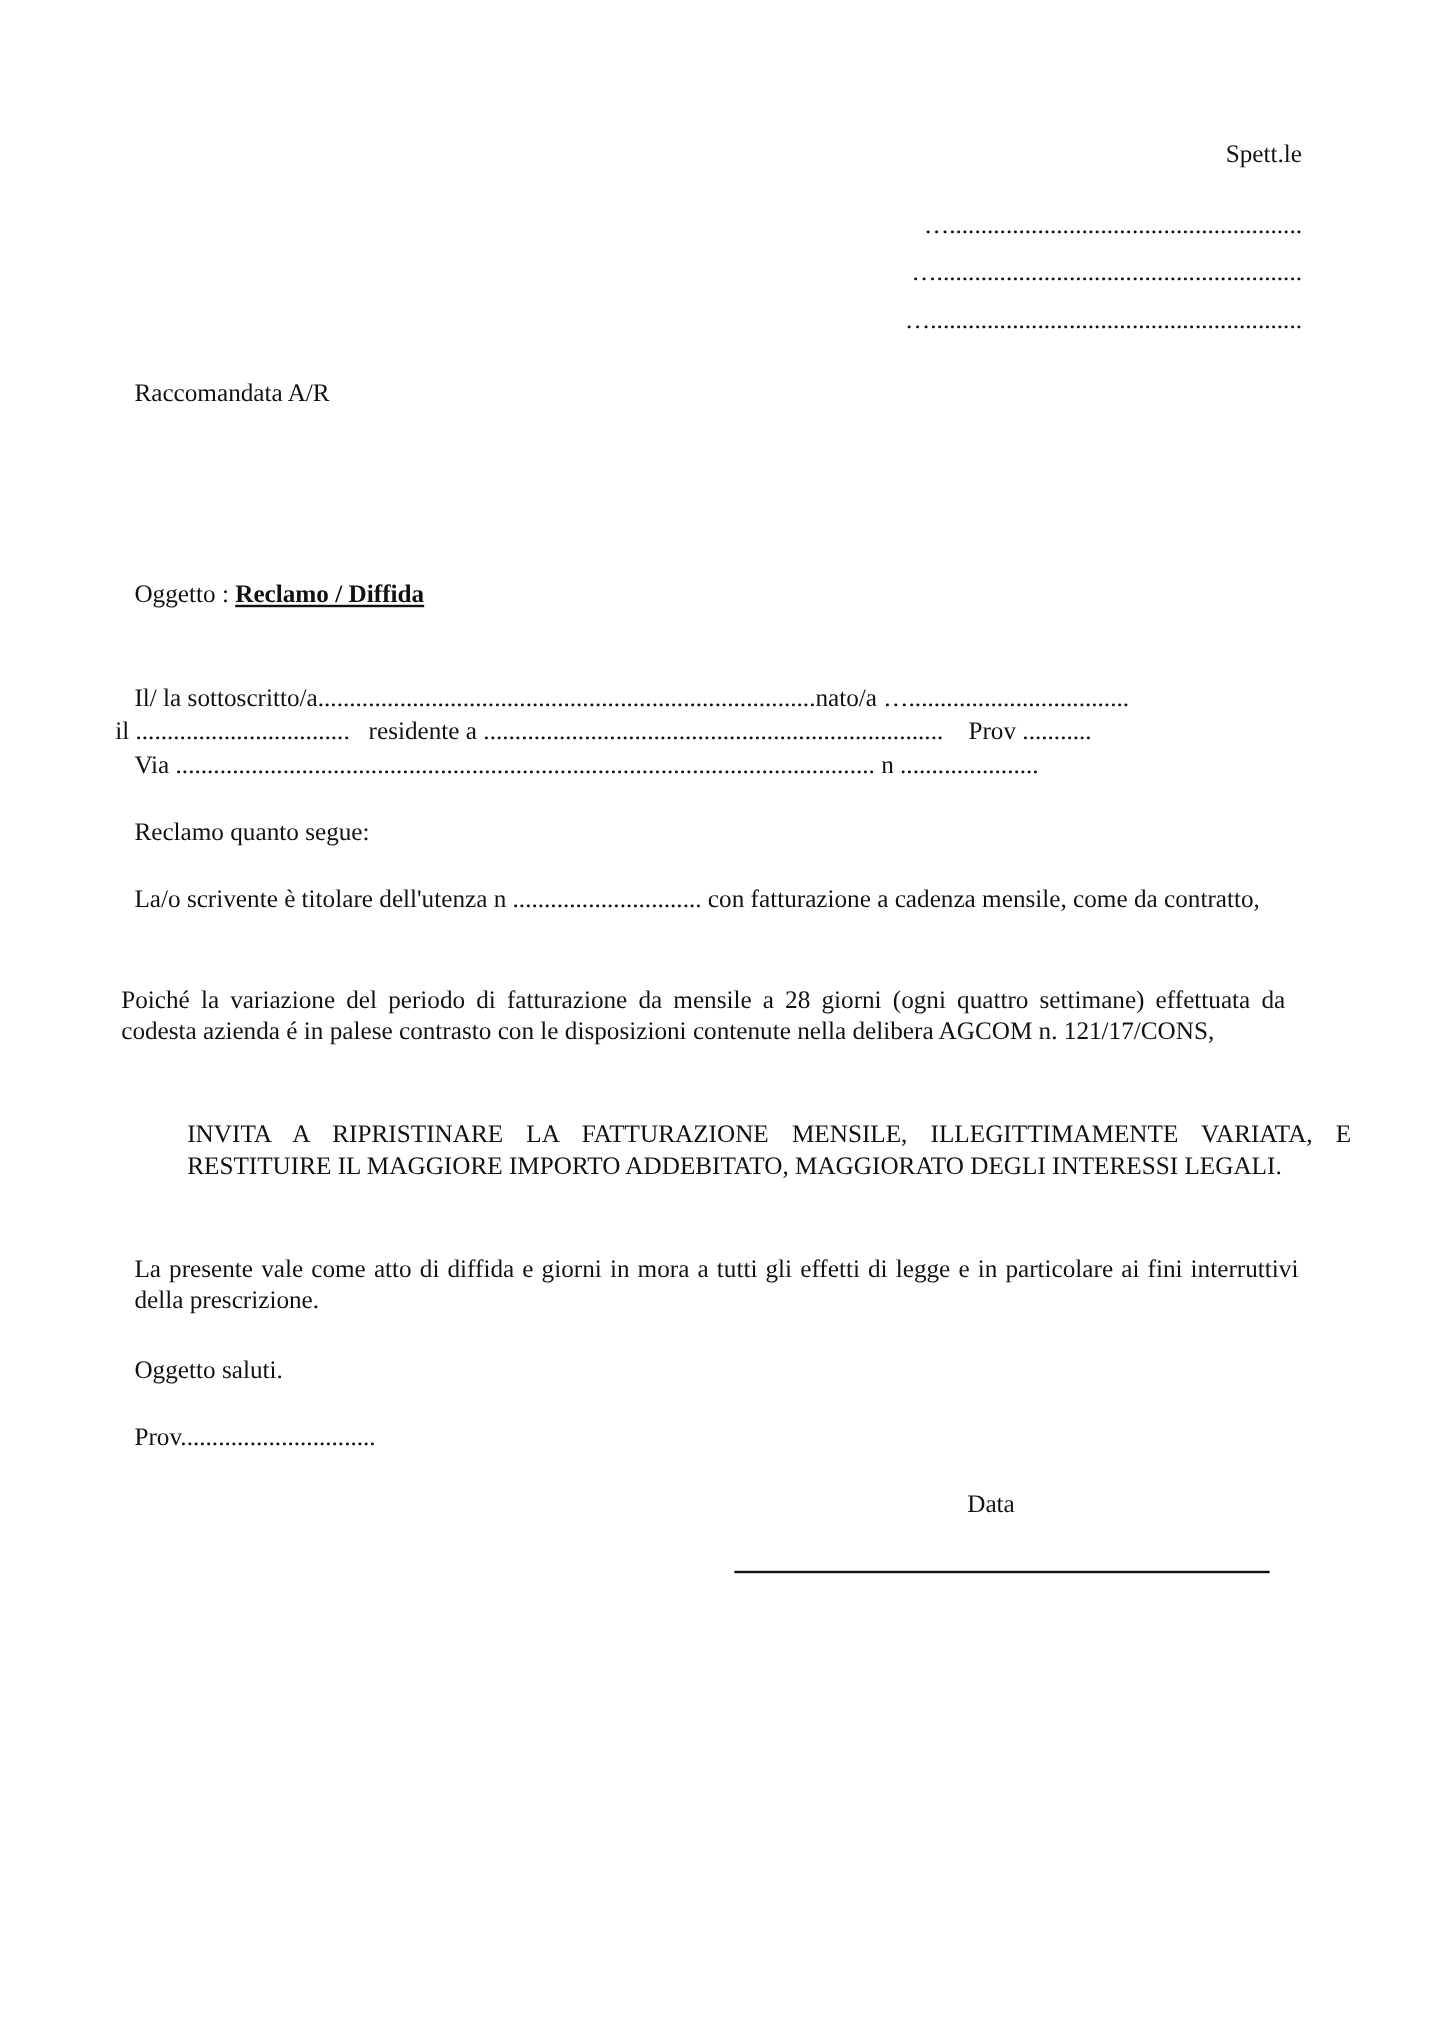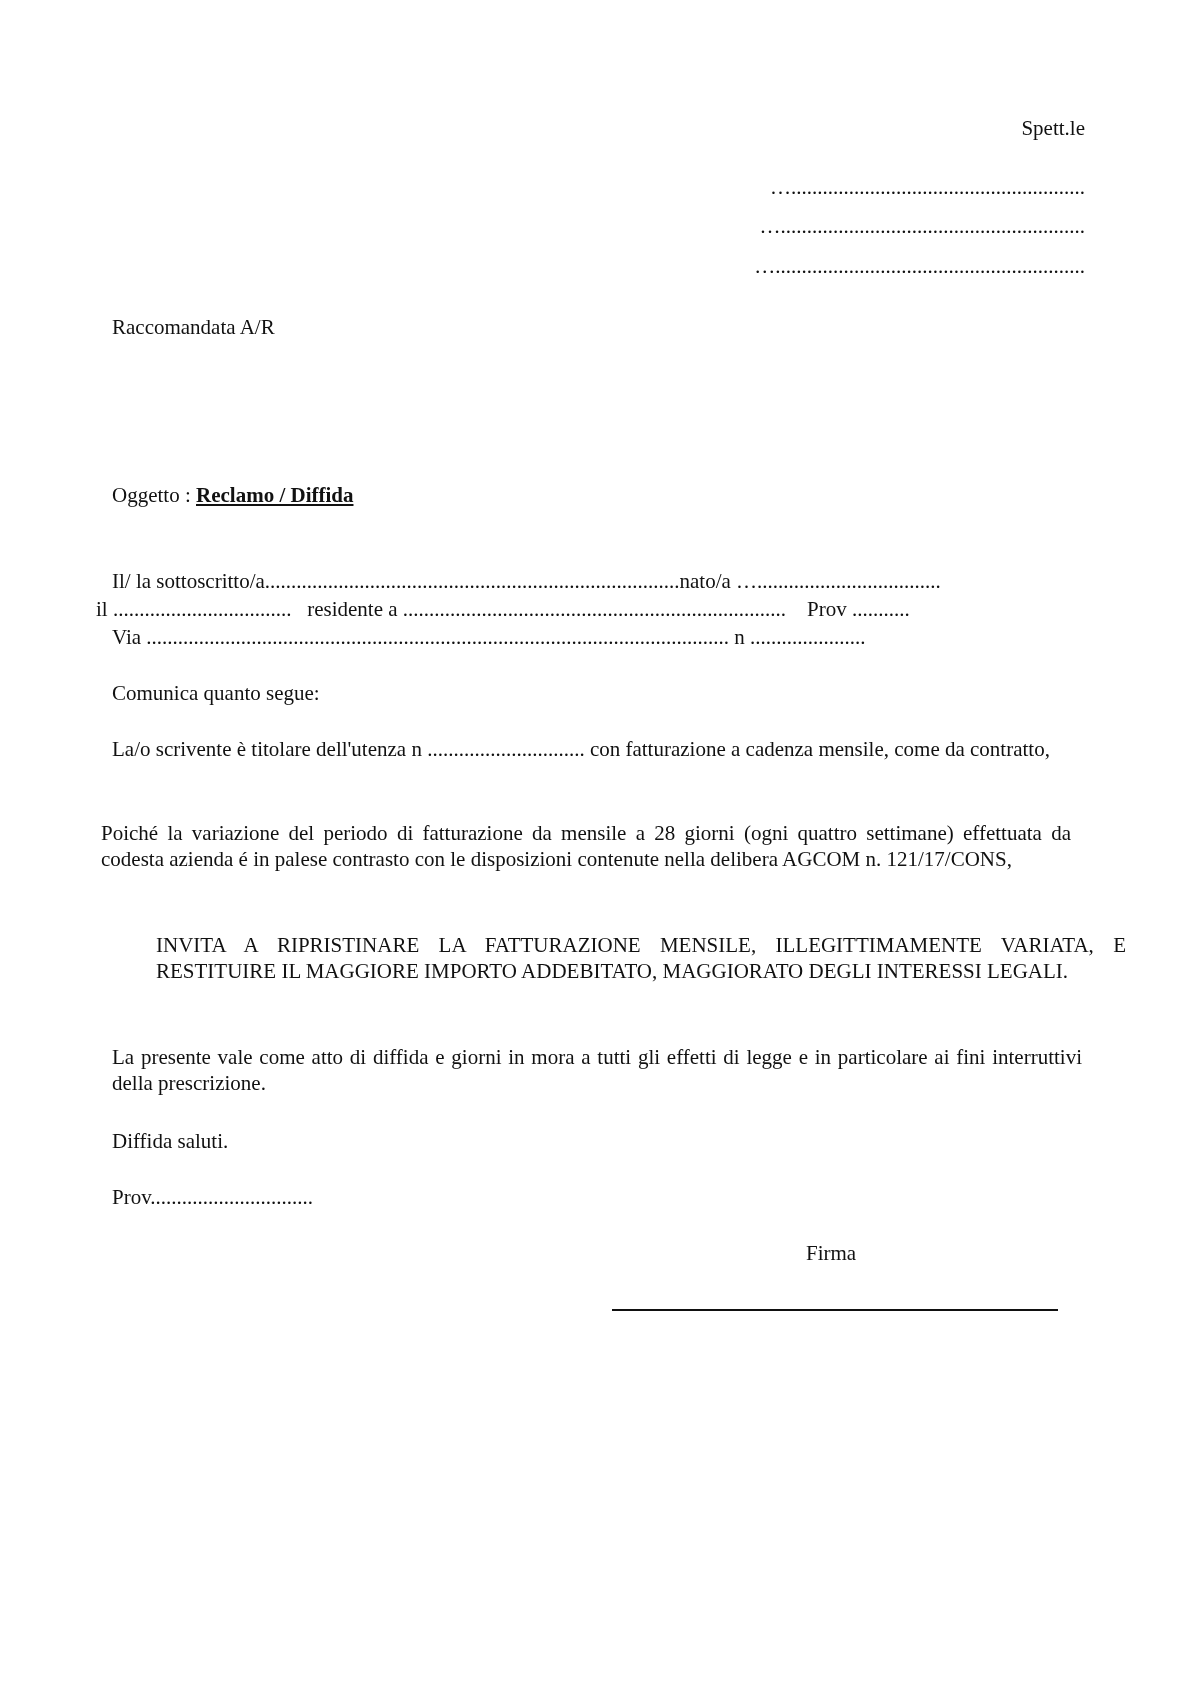--- a/index.html
+++ b/index.html
@@ -22,30 +22,30 @@
   <div class="abs right" style="right:106px; top:253px;">…...........................................................</div>
 
   <div class="abs" style="left:112px; top:314px;">Raccomandata A/R</div>
 
   <div class="abs" style="left:112px; top:482px;"><span>Oggetto : </span><span class="subject-strong">Reclamo / Diffida</span></div>
 
   <div class="abs" style="left:112px; top:568px;">Il/ la sottoscritto/a...............................................................................nato/a …...................................</div>
   <div class="abs" style="left:96px; top:596px;">il ..................................   residente a .........................................................................    Prov ...........</div>
   <div class="abs" style="left:112px; top:624px;">Via ............................................................................................................... n ......................</div>
 
-  <div class="abs" style="left:112px; top:680px;">Comunica quanto segue:</div>
+  <div class="abs" style="left:112px; top:680px;">Reclamo quanto segue:</div>
 
   <div class="abs justify" style="left:112px; width:970px; top:736px;">La/o  scrivente è titolare dell'utenza  n .............................. con fatturazione a cadenza mensile, come da contratto,</div>
 
   <div class="abs justify" style="left:101px; width:970px; top:820px;">Poiché la variazione del periodo di fatturazione da mensile a 28 giorni (ogni quattro settimane) effettuata da codesta azienda é in palese contrasto con le disposizioni contenute nella delibera AGCOM n. 121/17/CONS,</div>
 
   <div class="abs justify" style="left:112px; width:970px; top:932px;margin-left:44px;">INVITA A RIPRISTINARE LA FATTURAZIONE MENSILE, ILLEGITTIMAMENTE VARIATA, E RESTITUIRE IL MAGGIORE IMPORTO ADDEBITATO, MAGGIORATO DEGLI INTERESSI LEGALI.</div>
 
   <div class="abs justify" style="left:112px; width:970px; top:1044px;">La presente vale come atto di diffida e giorni in mora a tutti gli effetti di legge e in particolare ai fini interruttivi della prescrizione.</div>
 
-  <div class="abs" style="left:112px; top:1128px;">Diffida saluti.</div>
+  <div class="abs" style="left:112px; top:1128px;">Oggetto saluti.</div>
 
   <div class="abs" style="left:112px; top:1184px;">Prov...............................</div>
 
-  <div class="abs" style="left:806px; top:1240px;">Firma</div>
+  <div class="abs" style="left:806px; top:1240px;">Data</div>
   <div class="sig-line" style="left:612px; width:446px; top:1309px;"></div>
 
 </div>
 
 </body></html>

